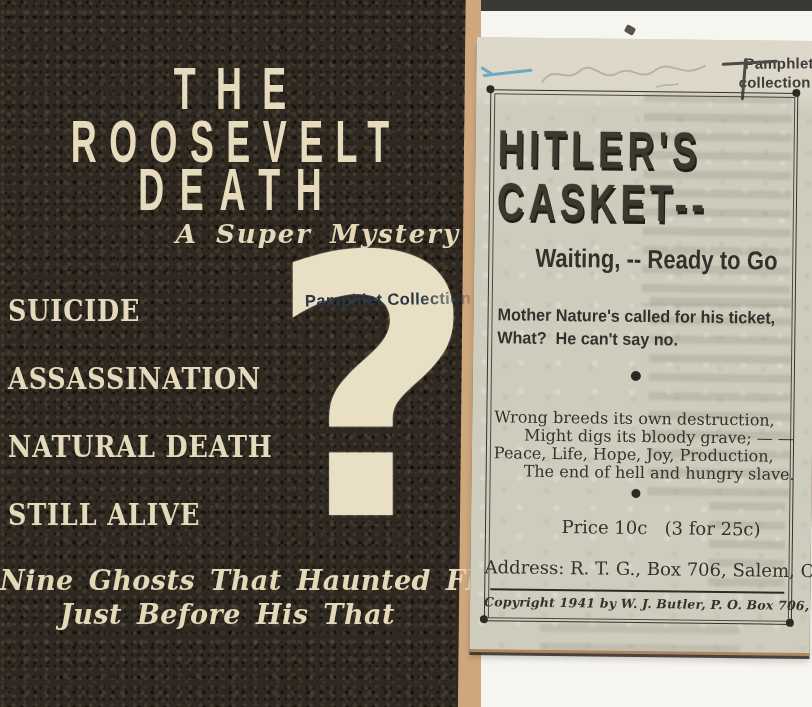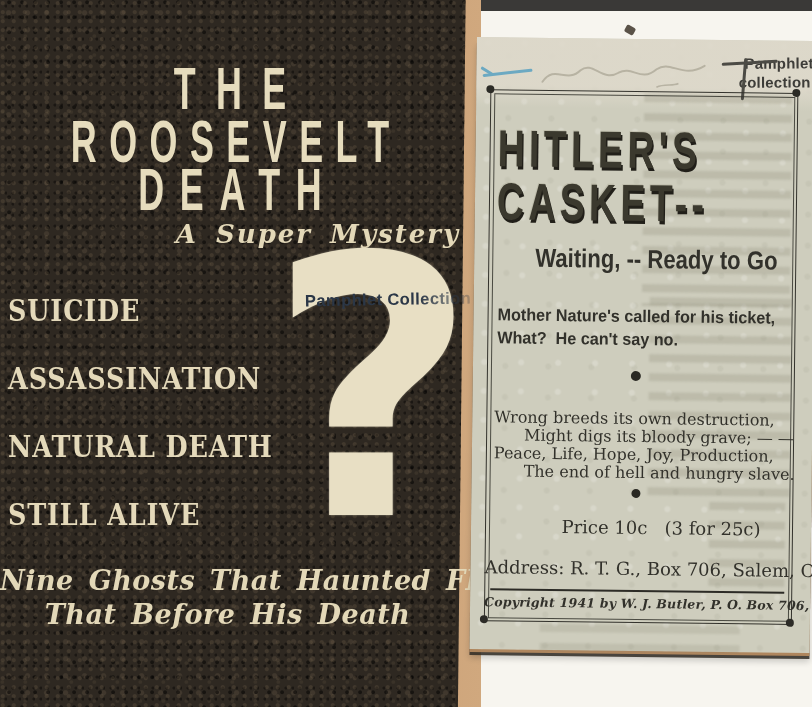--- a/index.html
+++ b/index.html
@@ -181,21 +181,21 @@
 
   <div class="abs lp-opt lp-o1">SUICIDE</div>
   <div class="abs lp-opt lp-o2">ASSASSINATION</div>
   <div class="abs lp-opt lp-o3">NATURAL DEATH</div>
   <div class="abs lp-opt lp-o4">STILL ALIVE</div>
 
   <div class="abs qmark">?</div>
   <div class="abs lp-stamp">Pamphlet Collection</div>
 
   <div class="abs lp-tag lp-g1">Nine Ghosts That Haunted FDR</div>
-  <div class="abs lp-tag lp-g2">That Before His Death</div>
+  <div class="abs lp-tag lp-g2">Just Before His That</div>
 
 </div>
 
 <div class="abs right-pamphlet">
 
   <div class="ghost gh1"></div>
   <div class="ghost gh2"></div>
   <div class="ghost gh3"></div>
   <div class="ghost gh4"></div>
 

